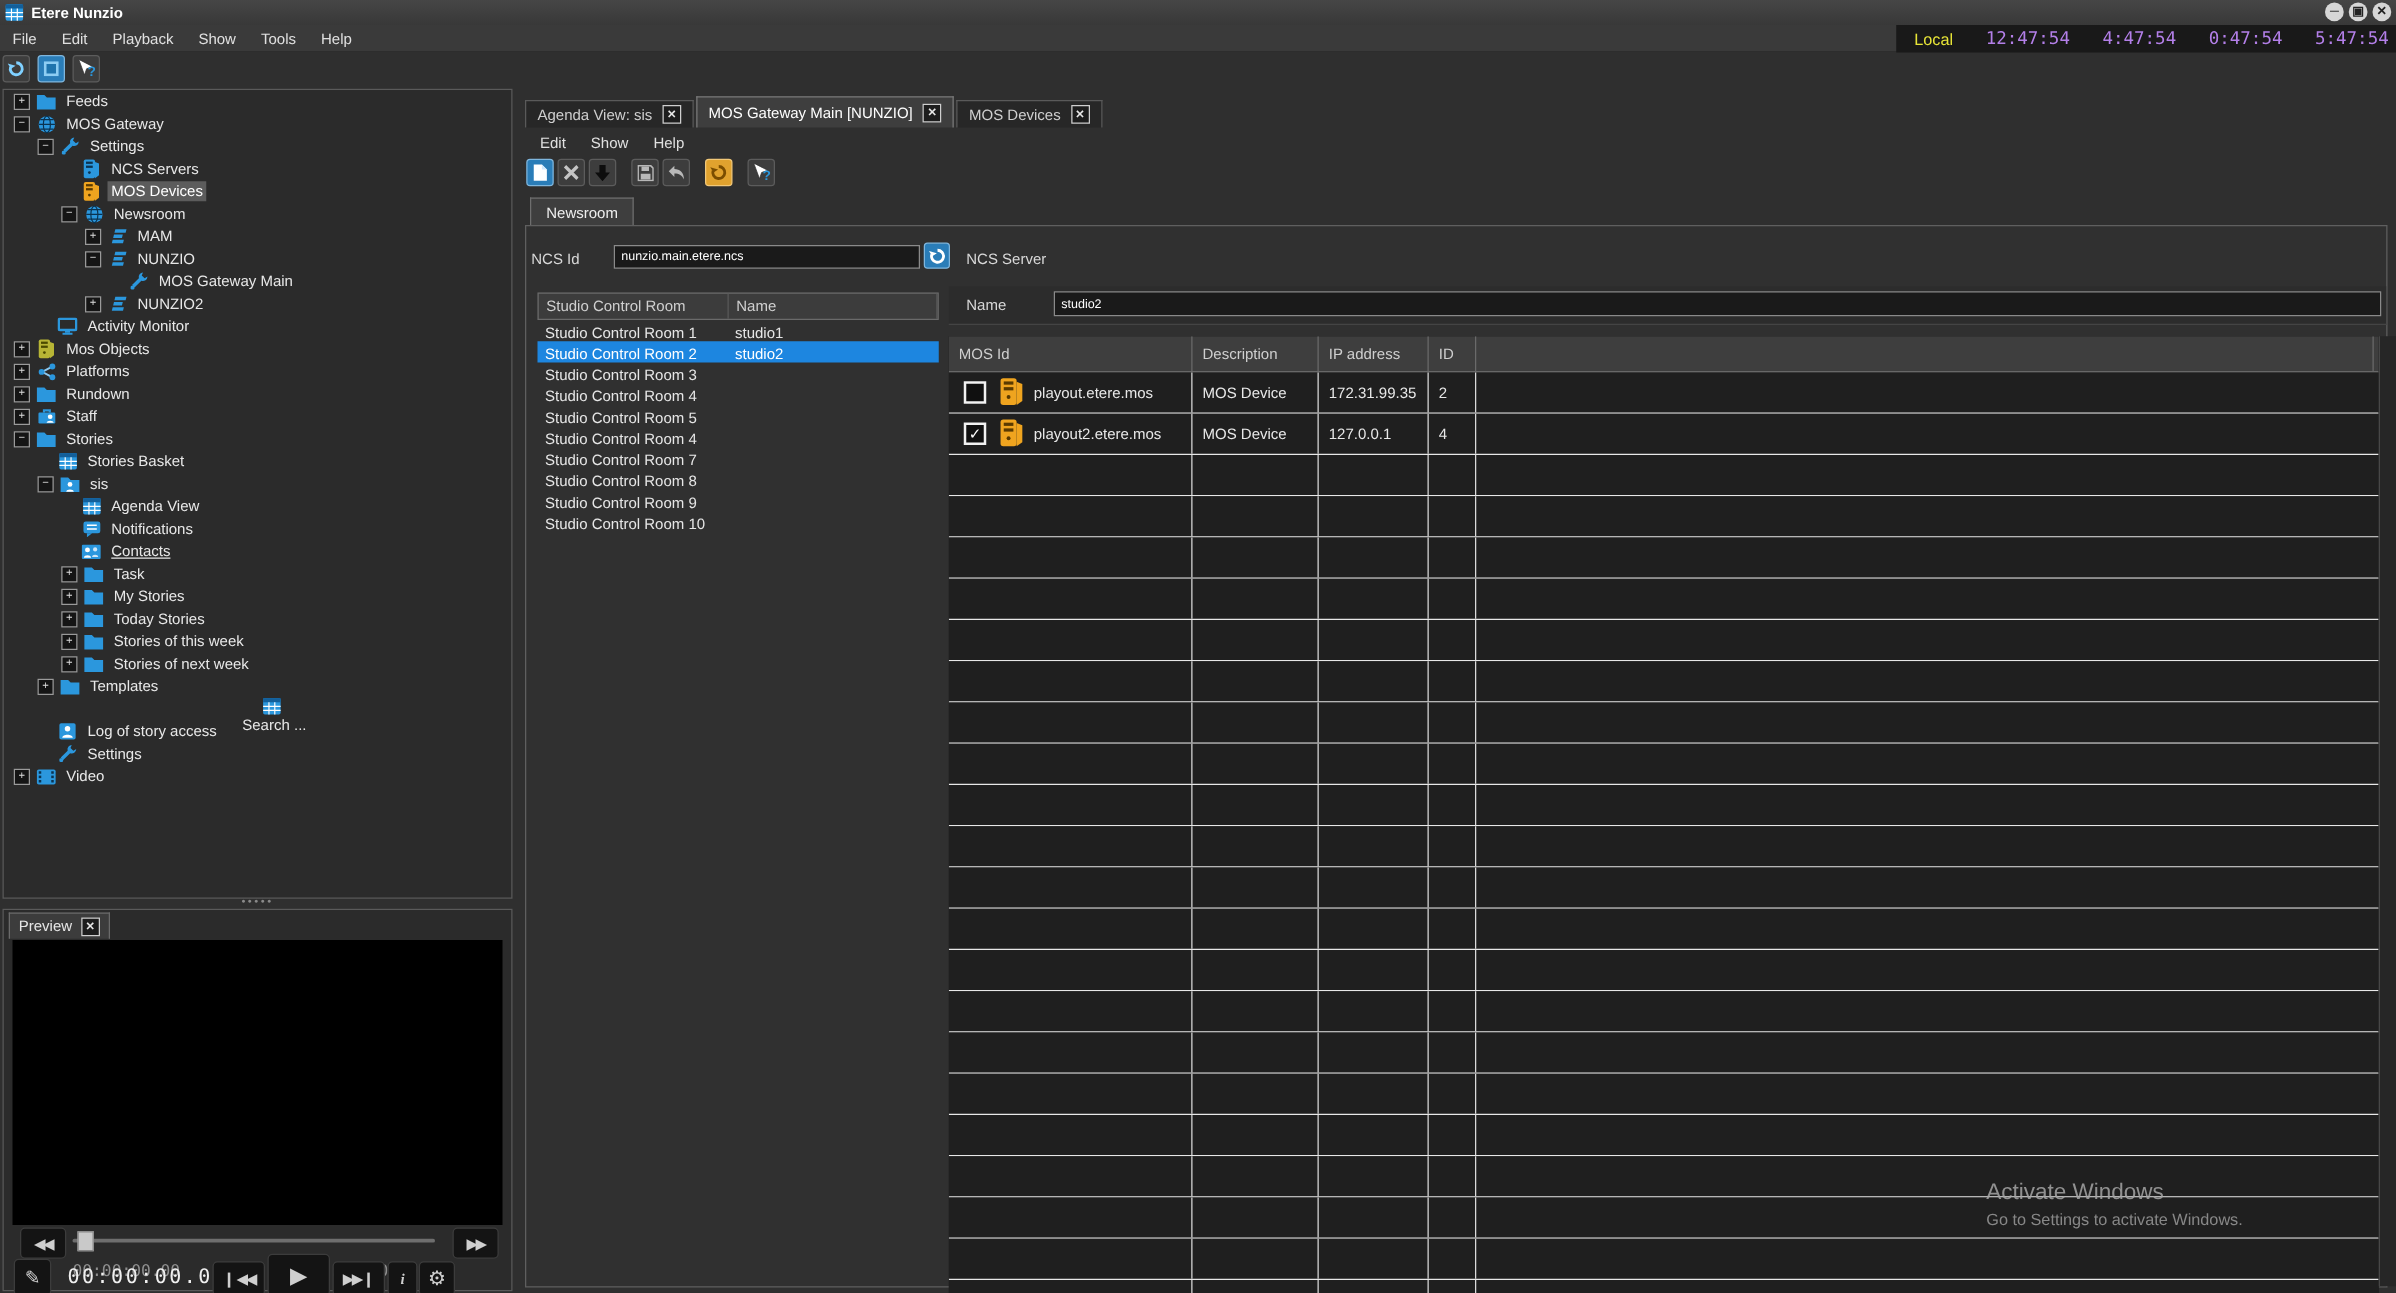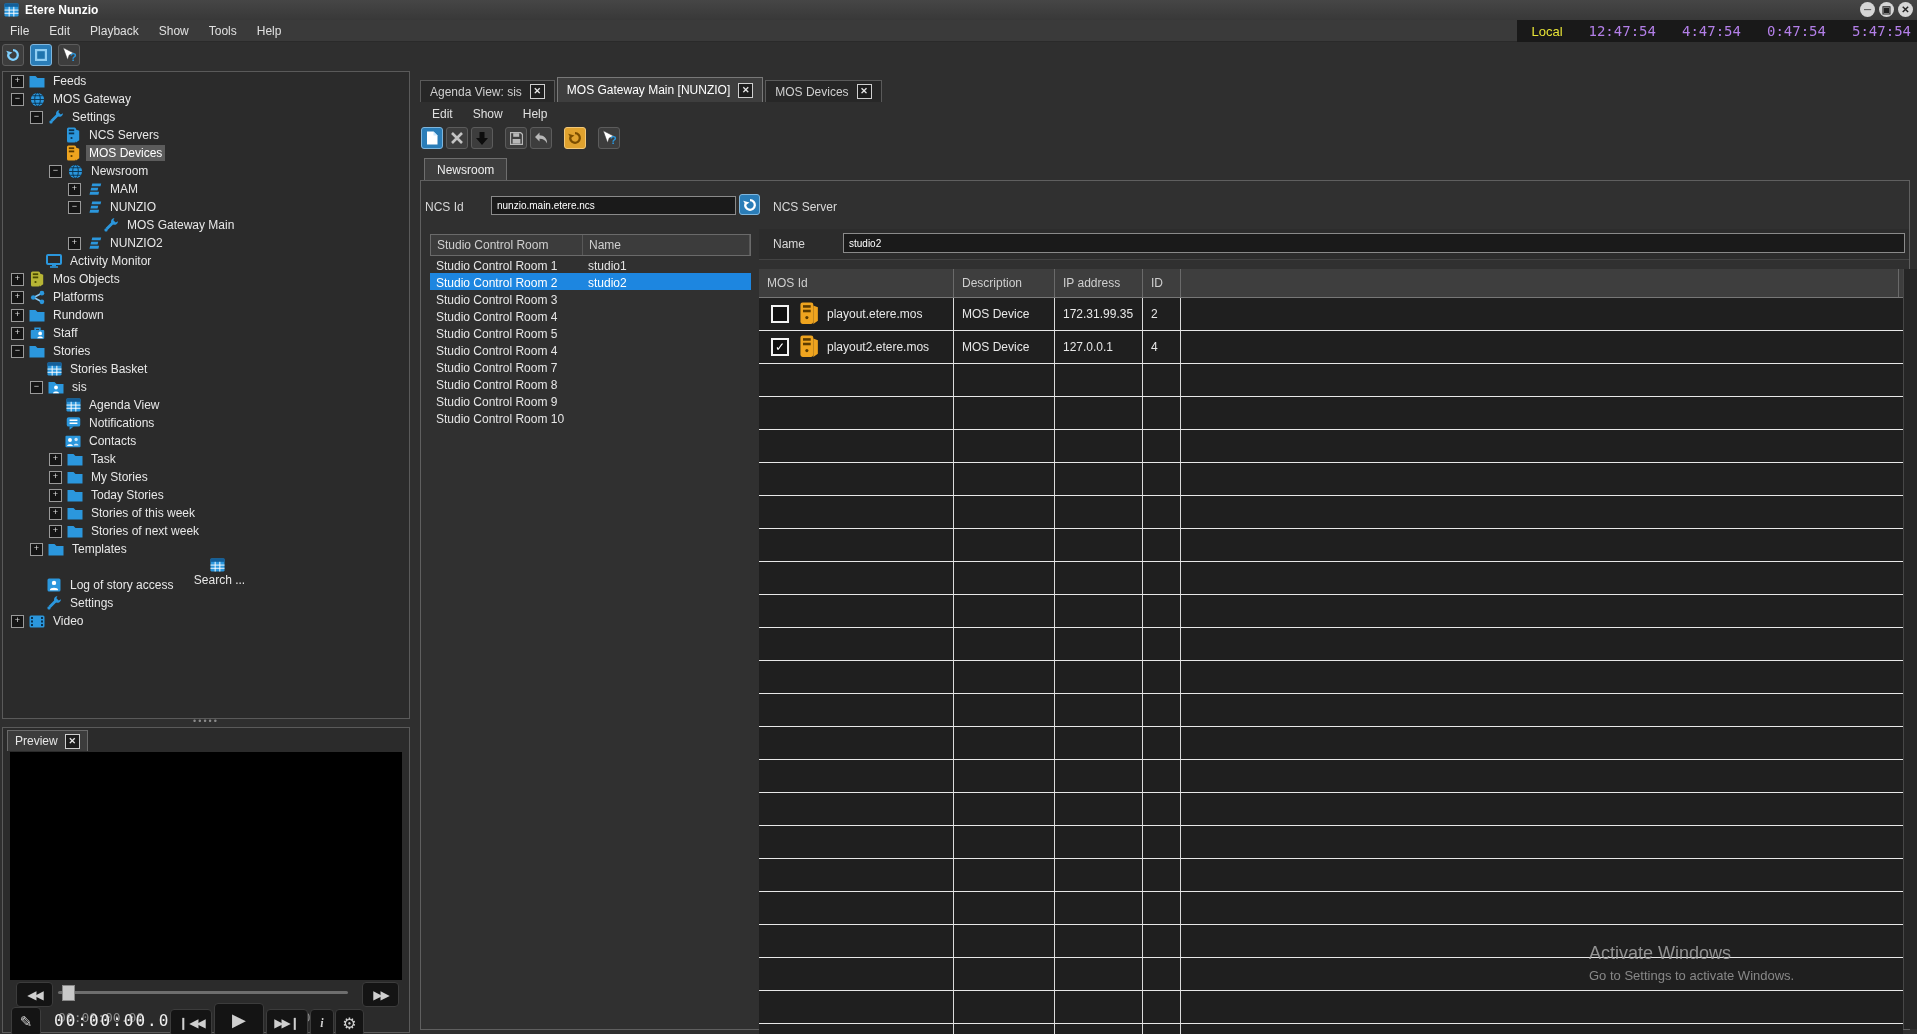--- a/index.html
+++ b/index.html
@@ -363,21 +363,21 @@
       <span class="noexp"></span>
       <span class="tico">
         <svg width="15" height="15" viewBox="0 0 16 15">
           <rect x="0.8" y="0.8" width="14.4" height="10" rx="2" fill="#2b97dd"></rect>
           <path d="M3.8 10.8v3.4l4.4-3.4z" fill="#2b97dd"></path>
           <path d="M3.8 4h8.4M3.8 7.2h8.4" stroke="#fff" stroke-width="1.4"></path>
         </svg>
       </span>
       <span class="tlbl">Notifications</span>
     </div>
-    <div class="tree-row" style="padding-left: 46px;">
+    <div class="tree-row" style="padding-left: 46px; text-decoration: underline;">
       <span class="noexp"></span>
       <span class="tico">
         <svg width="16" height="13" viewBox="0 0 17 13">
           <rect x="0.5" y="0.5" width="16" height="12" rx="1" fill="#2b97dd"></rect>
           <circle cx="5.3" cy="4.8" r="2.1" fill="#fff"></circle>
           <path d="M2.2 11.4c0-2.8 6.2-2.8 6.2 0z" fill="#fff"></path>
           <circle cx="11.8" cy="4.4" r="1.8" fill="#cfe6f7"></circle>
           <path d="M9.2 10.8c0-2.4 5.2-2.4 5.2 0z" fill="#cfe6f7"></path>
         </svg>
       </span>

